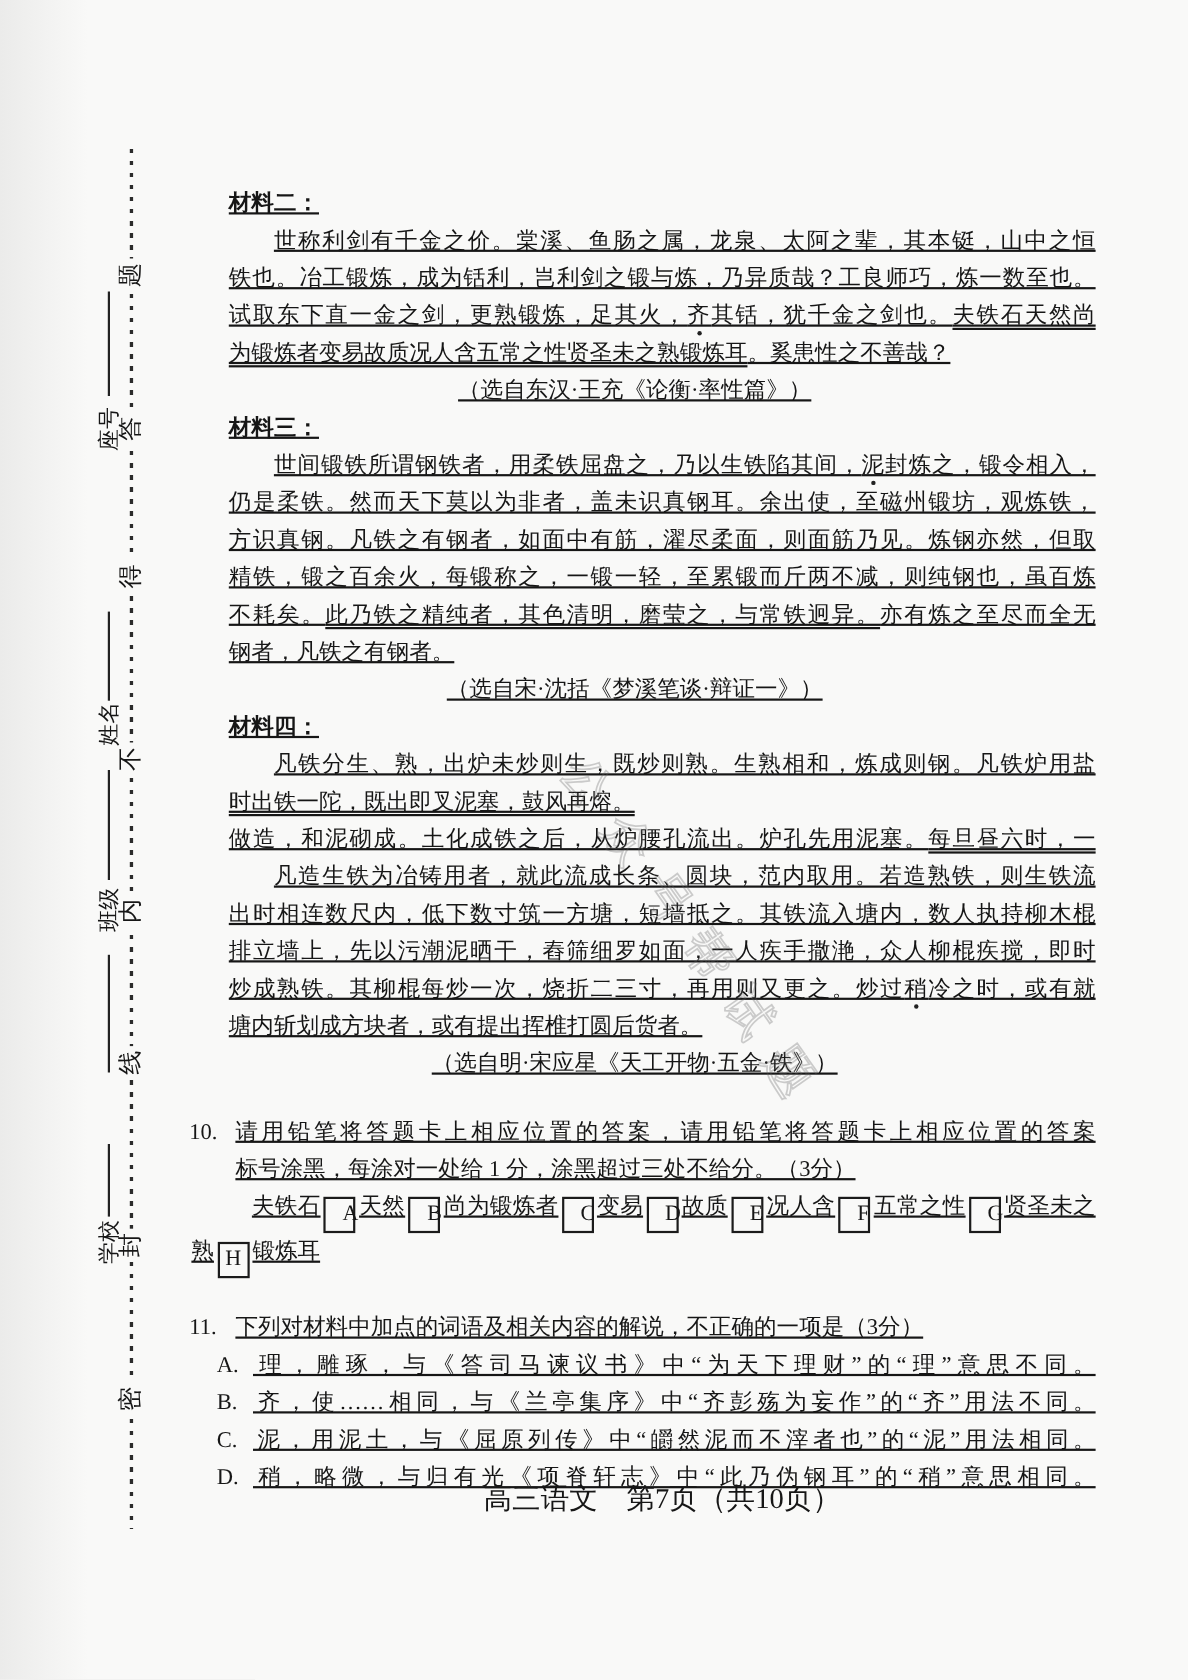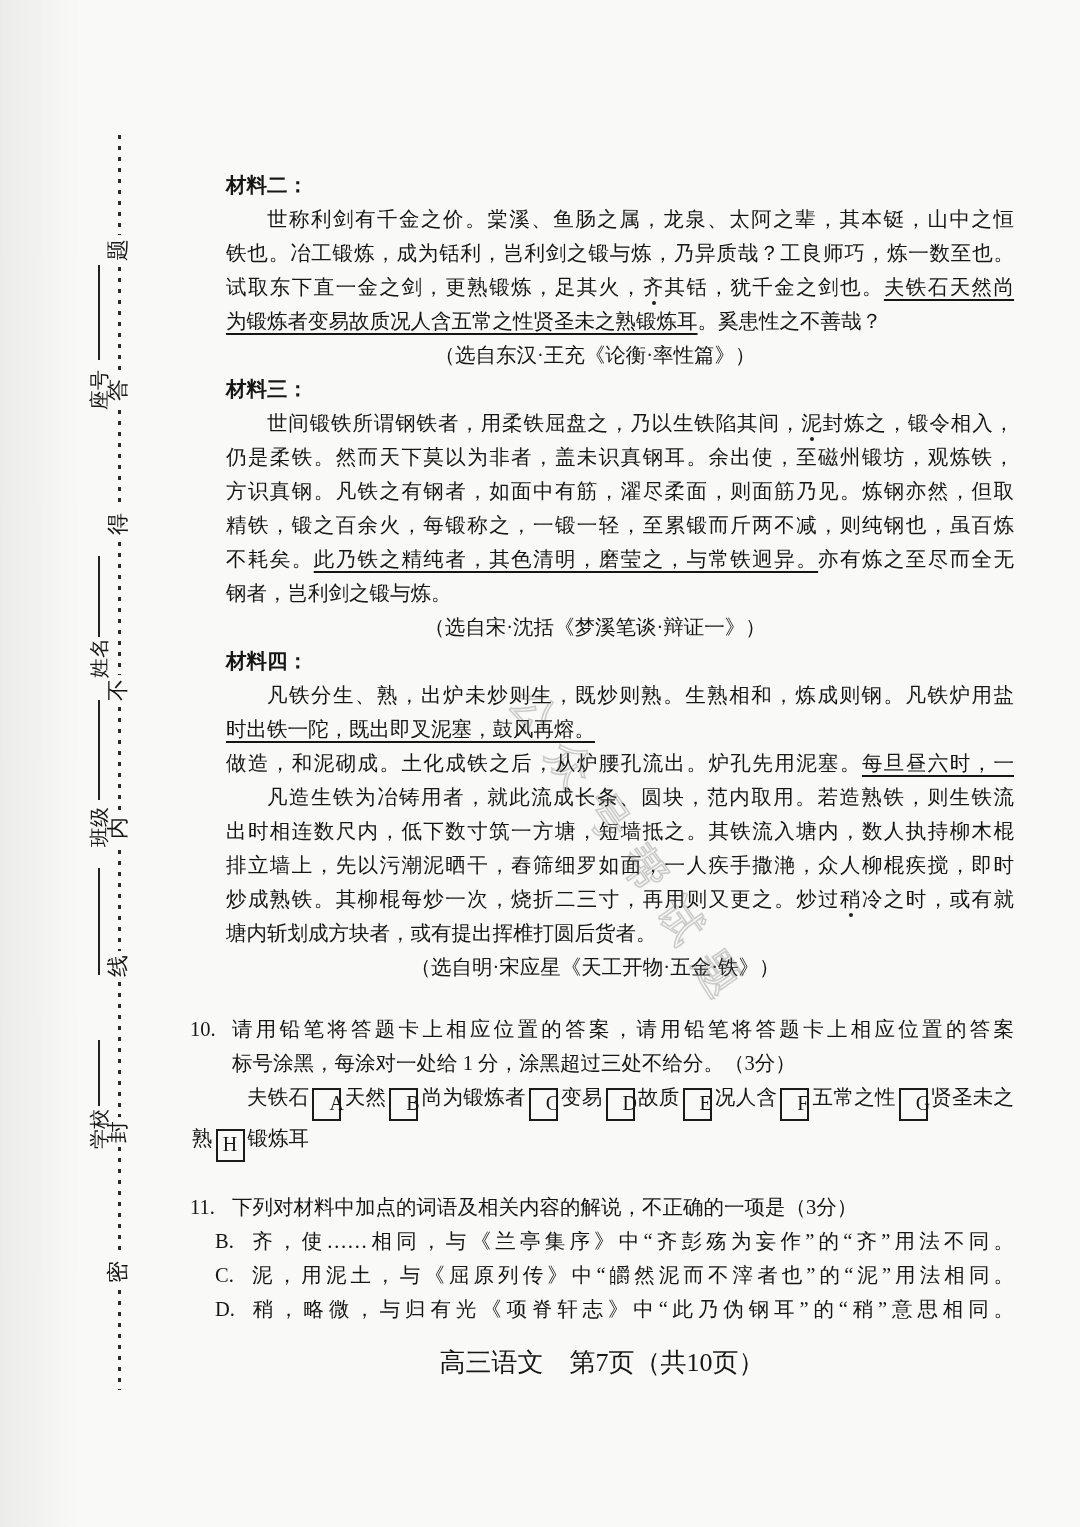--- a/index.html
+++ b/index.html
@@ -9,21 +9,21 @@
         background:linear-gradient(to right,#ebebea,rgba(249,249,248,0));}
   
   .seal-dotline{position:absolute;left:118px;top:135px;width:3px;height:1255px;
         background:repeating-linear-gradient(to bottom,#2b2b2b 0 4px,transparent 4px 11px);}
   .seal-char{position:absolute;left:103px;width:30px;height:30px;line-height:30px;text-align:center;
         font-size:22px;transform:rotate(-90deg);background:#f9f9f8;}
   .mlabel{position:absolute;left:75px;width:48px;height:22px;line-height:22px;text-align:center;
         font-size:20px;transform:rotate(-90deg);white-space:nowrap;}
   .mline{position:absolute;left:98px;width:2px;background:#222;}
   
-  .content{position:absolute;left:190px;top:168px;width:824px;font-size:20.5px;line-height:34px;}
+  .content{position:absolute;left:172px;top:168px;width:824px;font-size:20.5px;line-height:34px;text-decoration:underline;}
   .t{text-align:justify;text-align-last:justify;}
   .t.nojust{text-align:left;text-align-last:auto;}
   .ml{padding-left:36px;}
   .ql{padding-left:42px;}
   .ol{padding-left:25px;}
   .hang{padding-left:2px;}
   .ind2{text-indent:41px;}
   .ind1{text-indent:15px;}
   .mheading{font-weight:bold;padding-left:36px;}
   .source{text-align:center;padding-right:14px;}
@@ -77,21 +77,21 @@
         <div class="t ml nojust"><span class="useg">为锻炼者变易故质况人含五常之性贤圣未之熟锻炼耳</span><span>。奚患性之不善哉？</span></div>
         <div class="source">（选自东汉·王充《论衡·率性篇》）</div>
       </div>
       <div>
         <div class="mheading">材料三：</div>
         <div class="t ml ind2"><span>世间锻铁所谓钢铁者，用柔铁屈盘之，乃以生铁陷其间，</span><span class="dot">泥</span><span>封炼之，锻令相入，</span></div>
         <div class="t ml"><span>仍是柔铁。然而天下莫以为非者，盖未识真钢耳。余出使，至磁州锻坊，观炼铁，</span></div>
         <div class="t ml"><span>方识真钢。凡铁之有钢者，如面中有筋，濯尽柔面，则面筋乃见。炼钢亦然，但取</span></div>
         <div class="t ml"><span>精铁，锻之百余火，每锻称之，一锻一轻，至累锻而斤两不减，则纯钢也，虽百炼</span></div>
         <div class="t ml"><span>不耗矣。</span><span class="useg">此乃铁之精纯者，其色清明，磨莹之，与常铁迥异。</span><span>亦有炼之至尽而全无</span></div>
-        <div class="t ml nojust"><span>钢者，岂利剑之锻与炼。</span></div>
+        <div class="t ml nojust"><span>钢者，凡铁之有钢者。</span></div>
         <div class="source">（选自宋·沈括《梦溪笔谈·辩证一》）</div>
       </div>
       <div>
         <div class="mheading">材料四：</div>
         <div class="t ml ind2"><span>凡铁分生、熟，出炉未炒则生，既炒则熟。生熟相和，炼成则钢。凡铁炉用盐</span></div>
         <div class="t ml nojust"><span class="useg">时出铁一陀，既出即叉泥塞，鼓风再熔。</span></div>
         <div class="t ml"><span>做造，和泥砌成。土化成铁之后，从炉腰孔流出。炉孔先用泥塞。</span><span class="useg">每旦昼六时，一</span></div>
         <div class="t ml ind2"><span>凡造生铁为冶铸用者，就此流成长条、圆块，范内取用。若造熟铁，则生铁流</span></div>
         <div class="t ml"><span>出时相连数尺内，低下数寸筑一方塘，短墙抵之。其铁流入塘内，数人执持柳木棍</span></div>
         <div class="t ml"><span>排立墙上，先以污潮泥晒干，舂筛细罗如面，一人疾手撒滟，众人柳棍疾搅，即时</span></div>
@@ -102,20 +102,21 @@
       <div class="qblock">
         <span class="qnum">10.</span>
         <div class="t ql"><span>请用铅笔将答题卡上相应位置的答案，请用铅笔将答题卡上相应位置的答案</span></div>
         <div class="t ql nojust"><span>标号涂黑，每涂对一处给 1 分，涂黑超过三处不给分。（3分）</span></div>
         <div class="t ql ind1"><span>夫铁石</span><span class="box">A</span><span>天然</span><span class="box">B</span><span>尚为锻炼者</span><span class="box">C</span><span>变易</span><span class="box">D</span><span>故质</span><span class="box">E</span><span>况人含</span><span class="box">F</span><span>五常之性</span><span class="box">G</span><span>贤圣未之</span></div>
         <div class="t nojust hang"><span>熟</span><span class="box">H</span><span>锻炼耳</span></div>
       </div>
       <div class="qblock">
         <span class="qnum">11.</span>
         <div class="t ql nojust"><span>下列对材料中加点的词语及相关内容的解说，不正确的一项是（3分）</span></div>
+        <div class="t ol"><span class="optlabel">A.</span><span>理，雕琢，与《答司马谏议书》中“为天下理财”的“理”意思不同。</span></div>
         <div class="t ol"><span class="optlabel">B.</span><span>齐，使……相同，与《兰亭集序》中“齐彭殇为妄作”的“齐”用法不同。</span></div>
         <div class="t ol"><span class="optlabel">C.</span><span>泥，用泥土，与《屈原列传》中“皭然泥而不滓者也”的“泥”用法相同。</span></div>
         <div class="t ol"><span class="optlabel">D.</span><span>稍，略微，与归有光《项脊轩志》中“此乃伪钢耳”的“稍”意思相同。</span></div>
       </div>
     </div>
 
   <div class="watermark">公众号帮试题</div>
 
   <div class="footer">高三语文　第7页（共10页）</div>
 </div>

